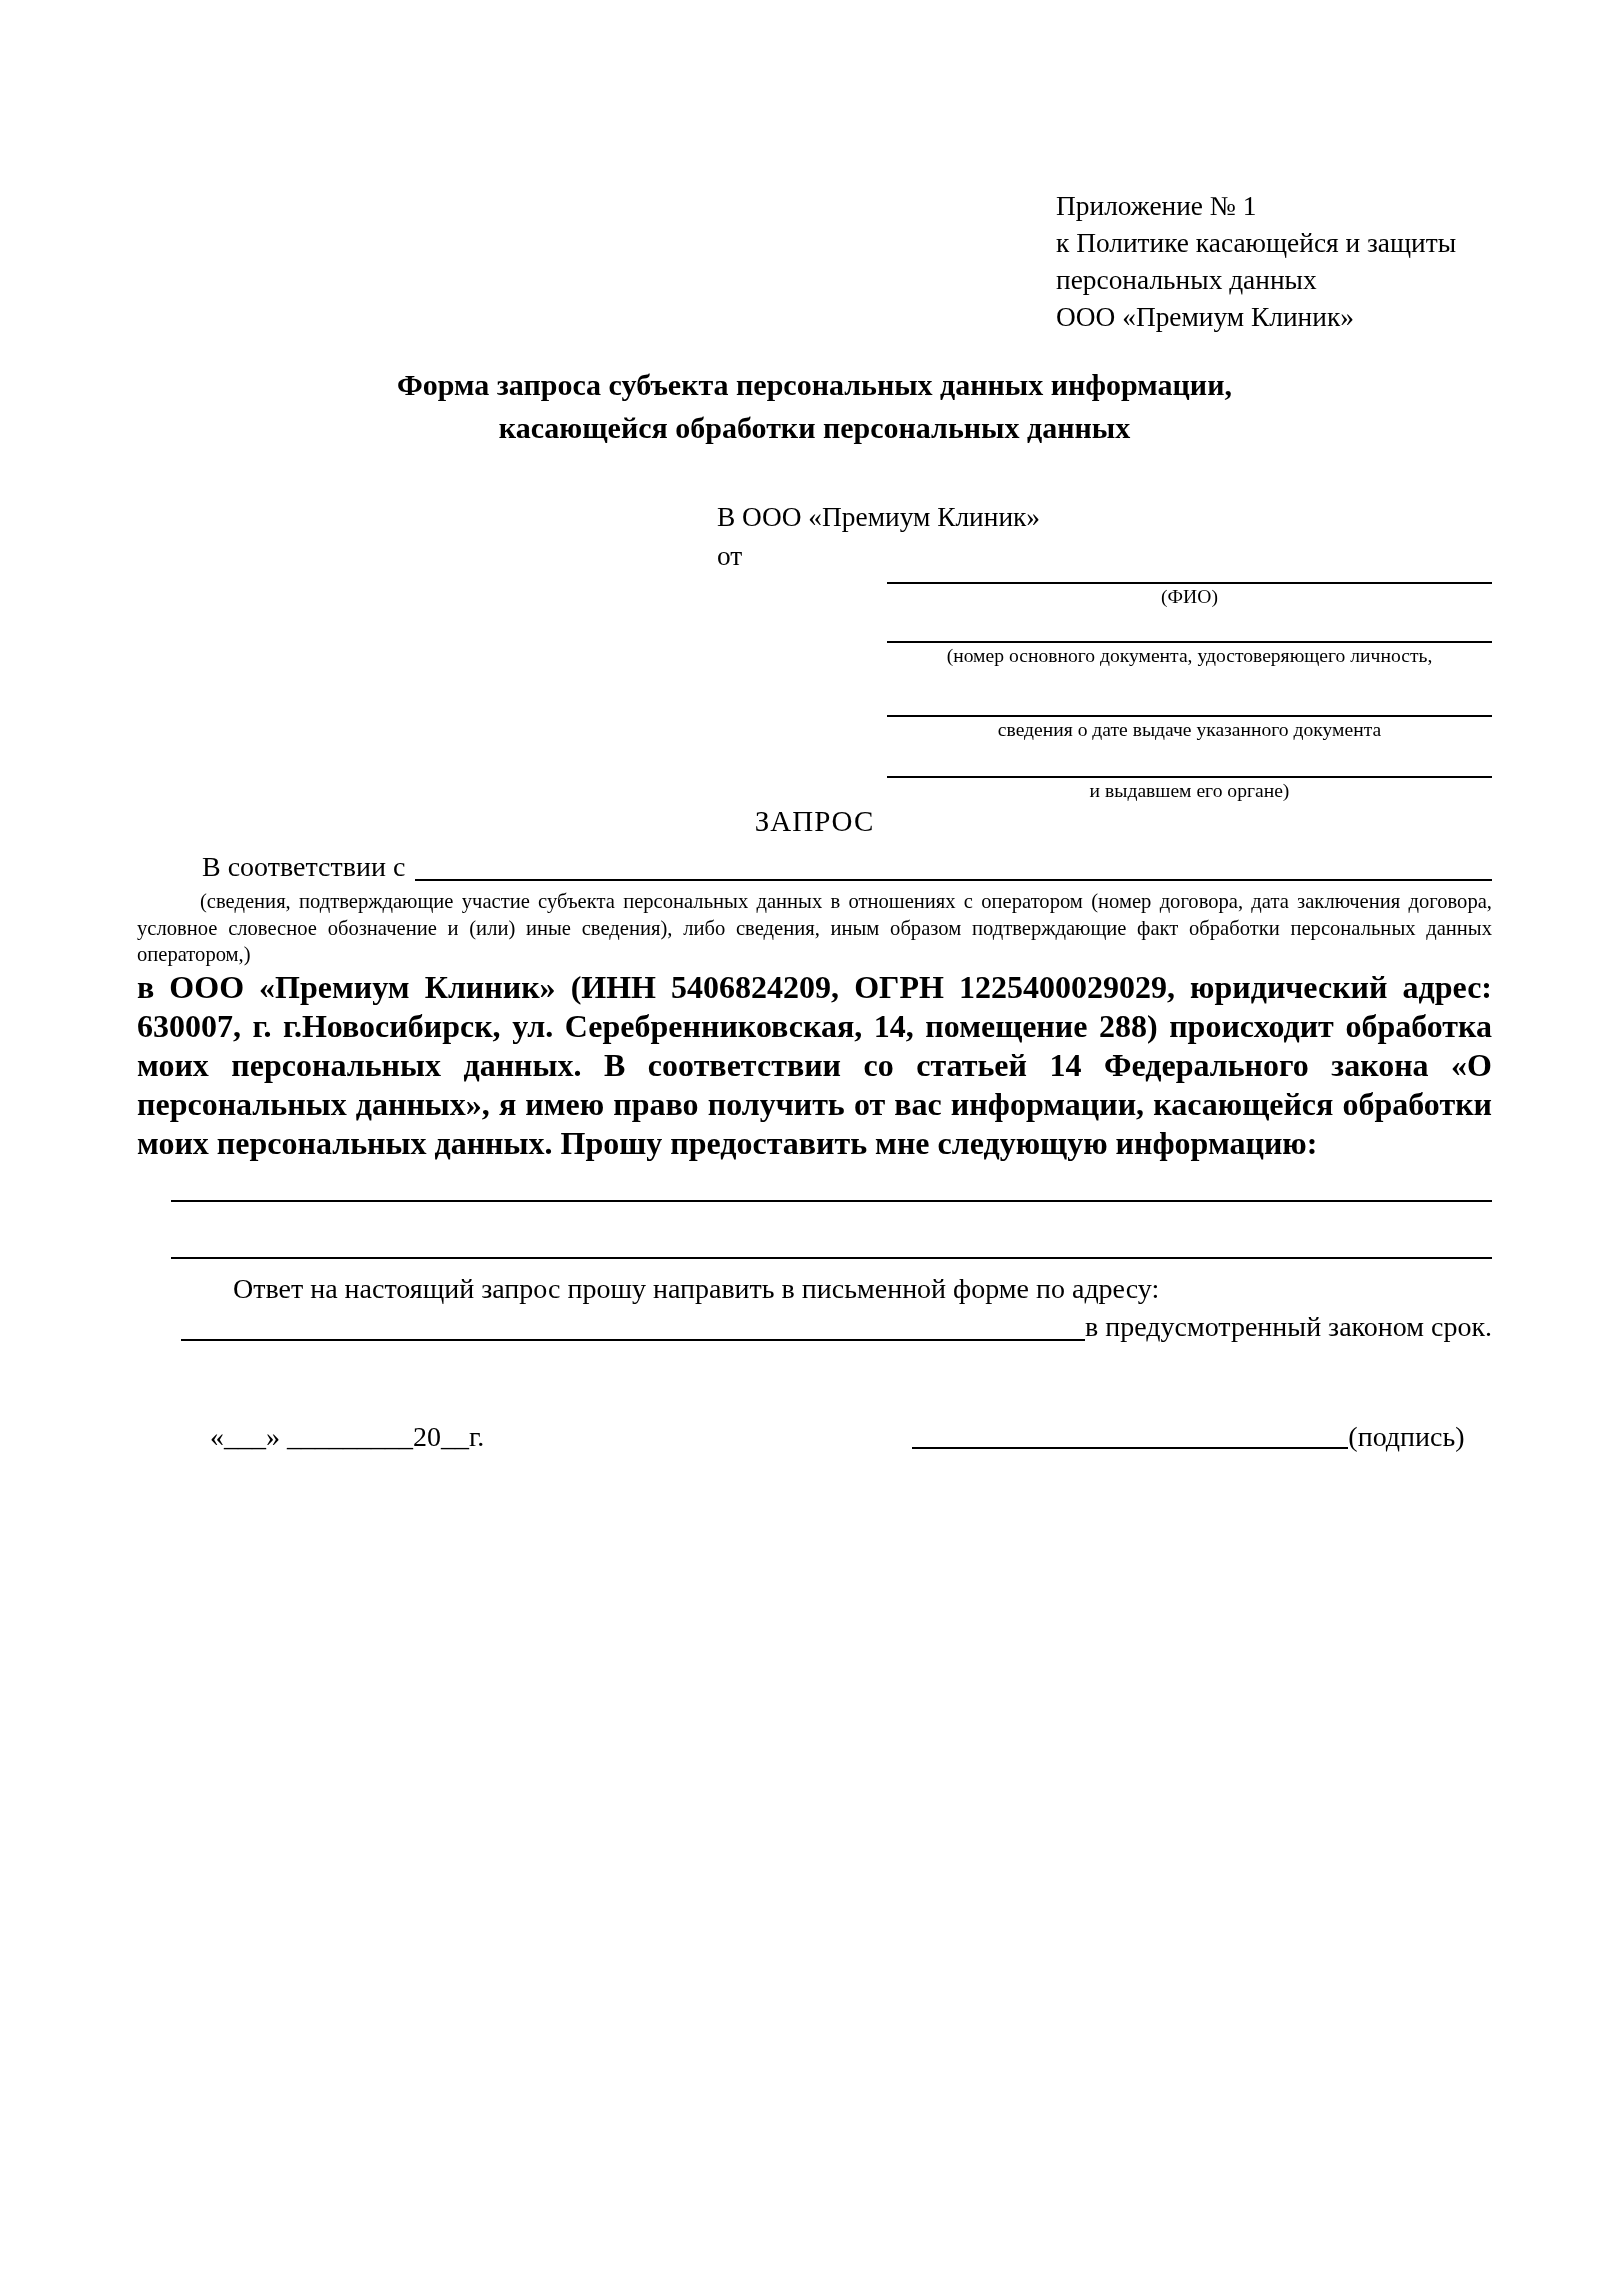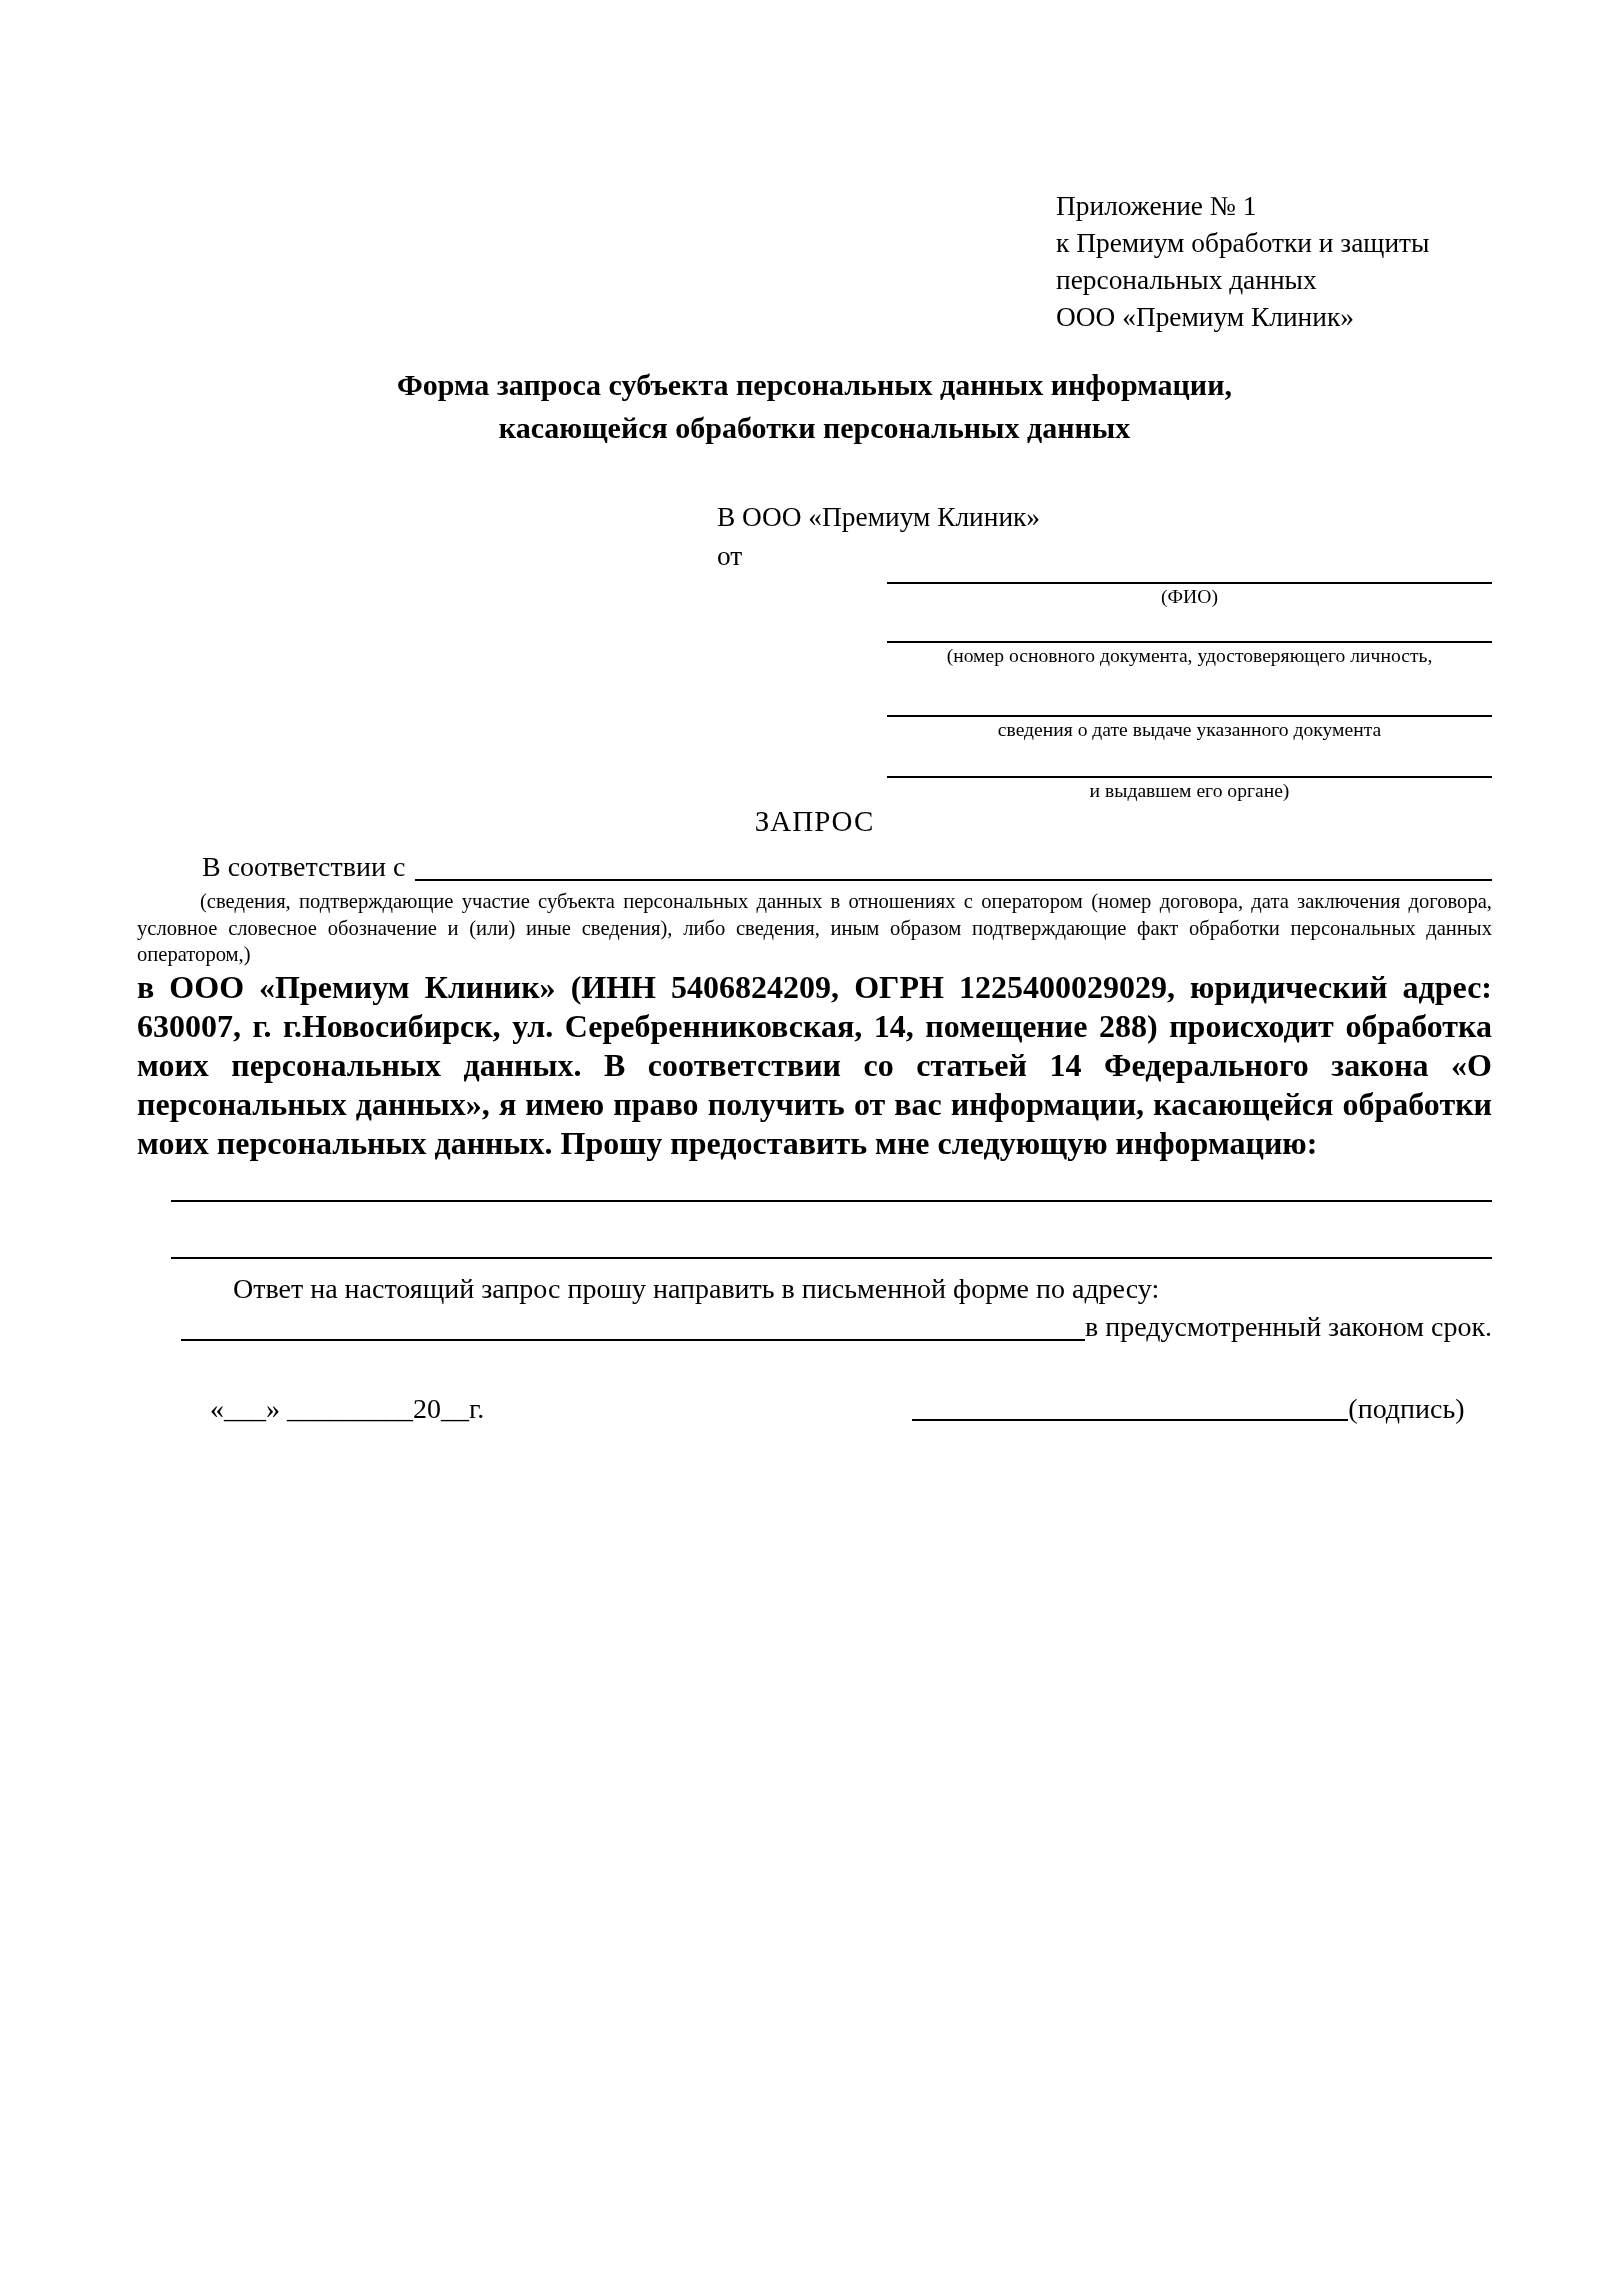--- a/index.html
+++ b/index.html
@@ -111,42 +111,42 @@
     font-size: 28px;
     line-height: 38px;
   }
   .reply-row .fill-line { margin-left: 44px; }
   .reply-suffix { white-space: nowrap; }
 
   .footer-row {
     display: flex;
     justify-content: space-between;
     align-items: flex-end;
-    margin-top: 43px;
+    margin-top: 71px;
     padding-left: 73px;
     font-size: 28px;
     line-height: 39px;
   }
   .sig-part { display: flex; align-items: flex-end; margin-right: 27.4px; }
   .sig-line {
     width: 436px;
     border-bottom: 2px solid #000;
     margin-bottom: 6.9px;
   }
   .sig-cap { white-space: nowrap; }
 </style>
 </head>
 <body>
 
 <div class="page">
   <div class="content">
 
     <div class="appendix">
       <div>Приложение № 1</div>
-      <div>к Премиум обработки и защиты</div>
+      <div>к Политике касающейся и защиты</div>
       <div>персональных данных</div>
       <div>ООО «Премиум Клиник»</div>
     </div>
 
     <div class="doc-title">
       <div>Форма запроса субъекта персональных данных информации,</div>
       <div>касающейся обработки персональных данных</div>
     </div>
 
     <div class="addr">

